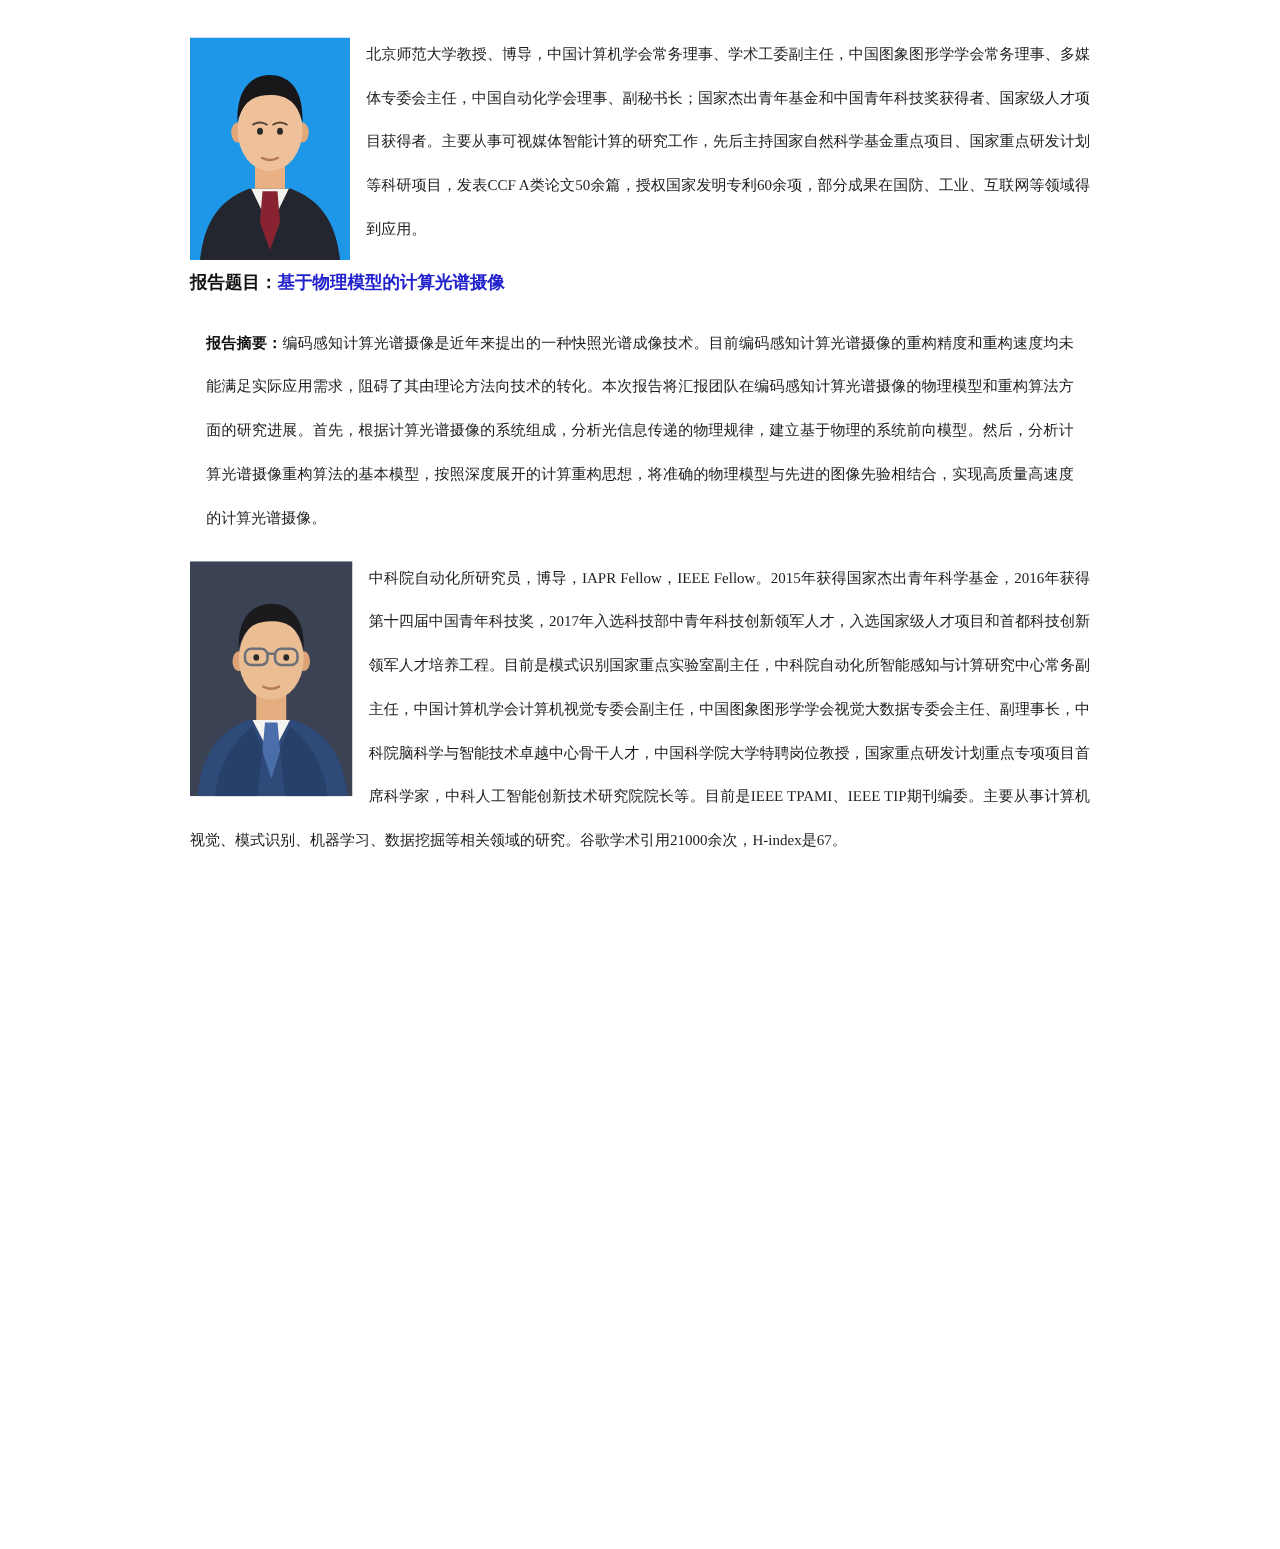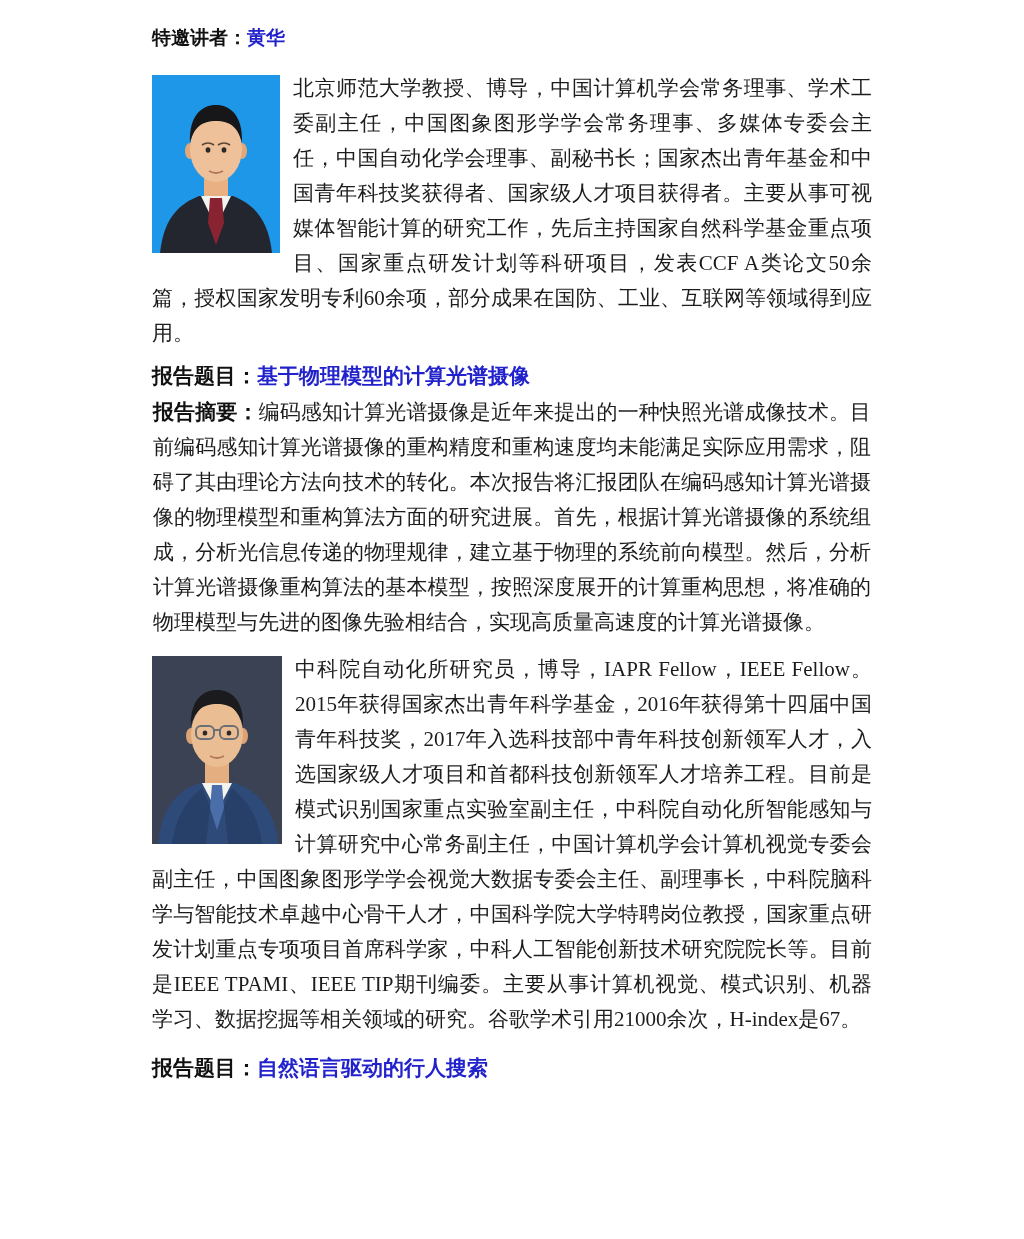--- a/index.html
+++ b/index.html
@@ -31,45 +31,44 @@
   }
   .bio-block { overflow: visible; }
   .photo {
     float: left;
     margin: 4px 13px 0 0;
     display: block;
   }
   .photo svg { display: block; }
   .para {
     margin: 0;
-    font-size: 21px;
+    font-size: 12px;
     line-height: 35px;
     text-align: justify;
     color: #1c1c1c;
   }
   .talk-title-line {
     clear: both;
     margin: 8px 0 0 0;
-    font-size: 21px;
+    font-size: 14px;
     line-height: 35px;
     font-weight: bold;
     color: #111111;
   }
   .section-2 .talk-title-line { margin-top: 14px; }
-  .abstract { margin: 1px; }
+  .abstract { margin: 13px; }
   .abstract-label { font-weight: bold; color: #111111; }
   .section-2 { margin-top: 12px; }
 </style>
 </head>
 <body>
 
 <main class="page">
 
   <section class="speaker-section section-1">
-    <h2 class="speaker-heading"><span>特邀讲者：</span><span class="link">黄华</span></h2>
 
     <div class="bio-block">
       <span class="photo">
         <svg width="128" height="178" viewBox="0 0 128 178" xmlns="http://www.w3.org/2000/svg">
           <rect width="128" height="178" fill="#1f97e8"></rect>
           <rect x="52" y="92" width="24" height="34" fill="#e9b183"></rect>
           <path d="M8 178 C12 140 30 128 47 121 L81 121 C98 128 116 140 120 178 Z" fill="#23262e"></path>
           <path d="M49 121 L64 152 L79 121 Z" fill="#f2f2ef"></path>
           <path d="M58 123 L70 123 L72 148 L64 170 L56 148 Z" fill="#8a2331"></path>
           <ellipse cx="38" cy="76" rx="5" ry="8" fill="#e2a878"></ellipse>
@@ -111,17 +110,16 @@
           <rect x="68" y="70" width="18" height="13" rx="5" fill="none" stroke="#6b6f78" stroke-width="2"></rect>
           <path d="M62 74 h6" stroke="#6b6f78" stroke-width="2" fill="none"></path>
           <ellipse cx="53" cy="77" rx="2.3" ry="2.6" fill="#2a2a2a"></ellipse>
           <ellipse cx="77" cy="77" rx="2.3" ry="2.6" fill="#2a2a2a"></ellipse>
           <path d="M58 100 q7 4 14 0" stroke="#b2765a" stroke-width="1.8" fill="none"></path>
         </svg>
       </span>
       <p class="para bio">中科院自动化所研究员，博导，IAPR Fellow，IEEE Fellow。2015年获得国家杰出青年科学基金，2016年获得第十四届中国青年科技奖，2017年入选科技部中青年科技创新领军人才，入选国家级人才项目和首都科技创新领军人才培养工程。目前是模式识别国家重点实验室副主任，中科院自动化所智能感知与计算研究中心常务副主任，中国计算机学会计算机视觉专委会副主任，中国图象图形学学会视觉大数据专委会主任、副理事长，中科院脑科学与智能技术卓越中心骨干人才，中国科学院大学特聘岗位教授，国家重点研发计划重点专项项目首席科学家，中科人工智能创新技术研究院院长等。目前是IEEE TPAMI、IEEE TIP期刊编委。主要从事计算机视觉、模式识别、机器学习、数据挖掘等相关领域的研究。谷歌学术引用21000余次，H-index是67。</p>
     </div>
 
-    <p class="talk-title-line"><span>报告题目：</span><span class="link">自然语言驱动的行人搜索</span></p>
 
   </section>
 
 </main>
 
 </body></html>

